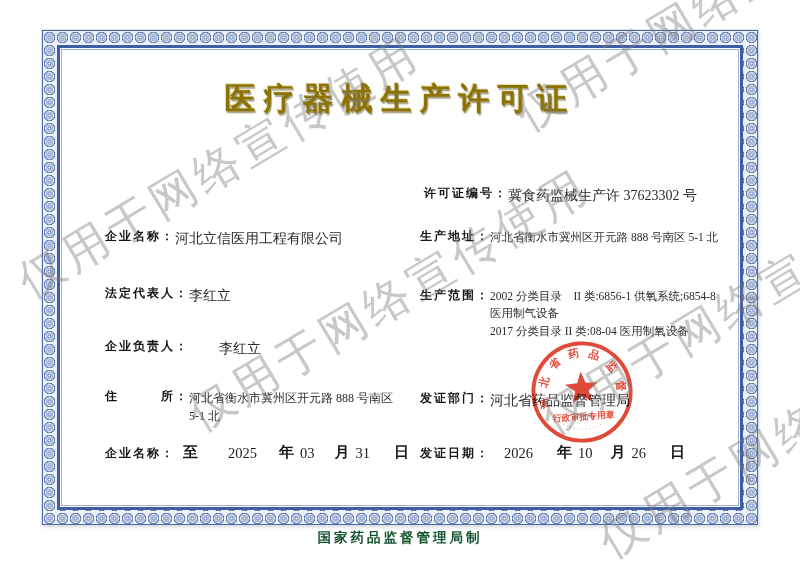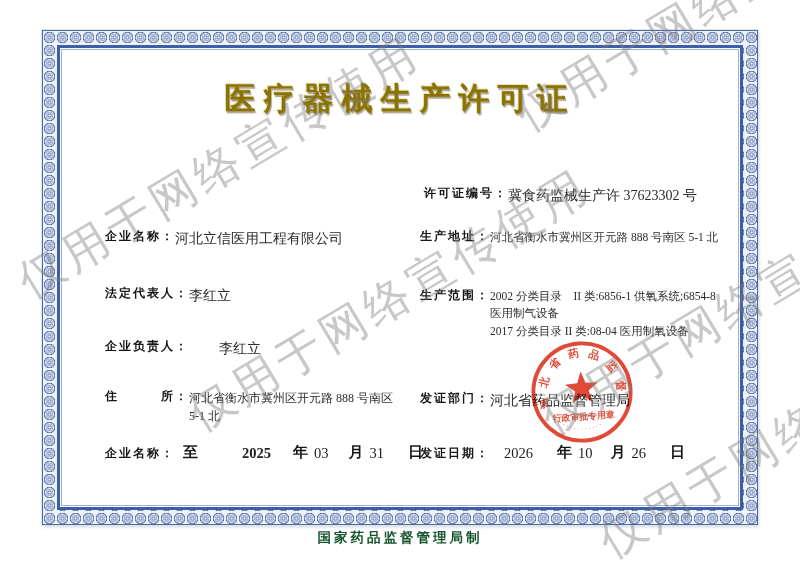--- a/index.html
+++ b/index.html
@@ -101,21 +101,21 @@
   </div>
 
   <div class="row" style="left:105px;top:389px;width:312px;">
     <span class="lbl">住　　　所：</span>
     <span class="val med" style="width:206px;">河北省衡水市冀州区开元路 888 号南区 5-1 北</span>
   </div>
 
   <div class="row date-row" style="left:105px;top:443px;">
     <span class="lbl">企业名称：</span>
     <span class="date-unit" style="margin-left:8px;">至</span>
-    <span class="date-num" style="margin-left:44px;font-weight:bold;">2025</span>
+    <span class="date-num" style="margin-left:30px;">2025</span>
     <span class="date-unit" style="margin-left:22px;">年</span>
     <span class="date-num" style="margin-left:6px;text-align:right;">03</span>
     <span class="date-unit" style="margin-left:20px;">月</span>
     <span class="date-num" style="margin-left:6px;">31</span>
     <span class="date-unit" style="margin-left:24px;">日</span>
   </div>
 
   <div class="row" style="left:420px;top:229px;width:322px;">
     <span class="lbl">生产地址：</span>
     <span class="val small" style="width:232px;">河北省衡水市冀州区开元路 888 号南区 5-1 北</span>

